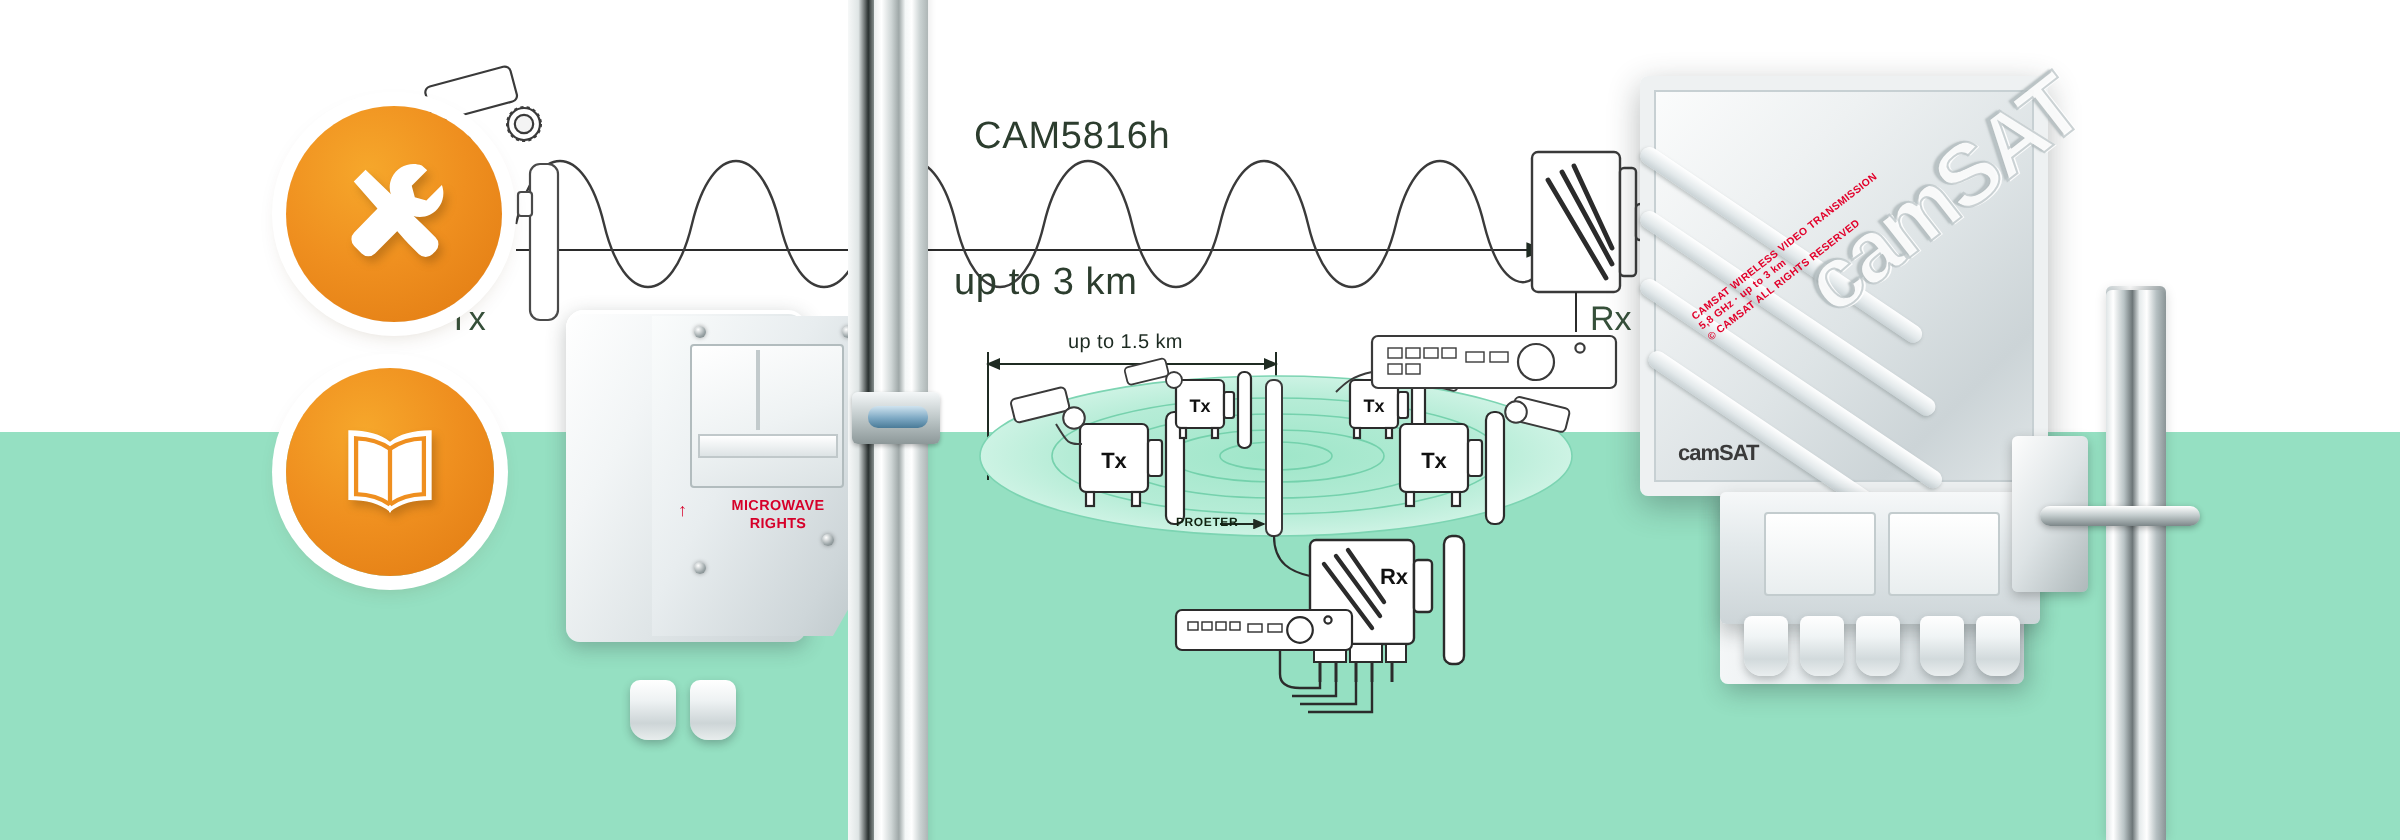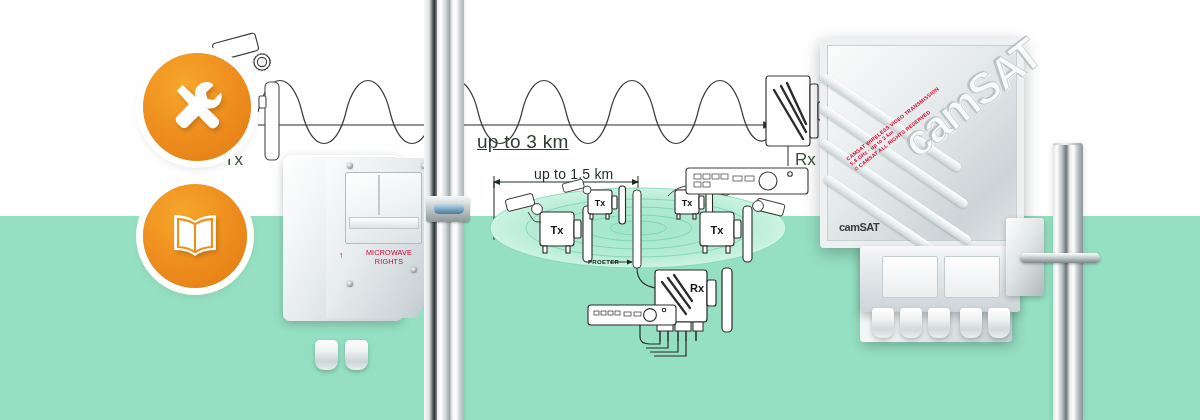--- a/index.html
+++ b/index.html
@@ -13,24 +13,24 @@
   
   .bg-white{position:absolute;left:0;top:0;width:1200px;height:216px;background:#ffffff;}
   .bg-green{position:absolute;left:0;top:216px;width:1200px;height:204px;background:#95e0c2;}
 
   
   .diagram{position:absolute;left:0;top:0;width:1200px;height:420px;}
 
   
   .lbl{position:absolute;color:#243b2c;white-space:nowrap;}
   .lbl-model{left:487px;top:58px;font-size:19px;letter-spacing:.4px;color:#2c3d2e;}
-  .lbl-range{left:477px;top:131px;font-size:19px;letter-spacing:.3px;color:#2c3d2e;text-decoration:underline;}
+  .lbl-range{left:477px;top:131px;font-size:19px;letter-spacing:.3px;color:#2c3d2e;}
   .lbl-tx{left:224px;top:150px;font-size:17px;color:#36503a;}
   .lbl-rx{left:795px;top:150px;font-size:17px;color:#36503a;}
-  .lbl-range2{left:534px;top:166px;font-size:14px;color:#1d2b22;letter-spacing:.2px;}
+  .lbl-range2{left:534px;top:166px;font-size:10px;color:#1d2b22;letter-spacing:.2px;}
   .lbl-proeter{left:588px;top:259px;font-size:6px;color:#10210f;letter-spacing:.3px;font-weight:bold;}
   .lbl-tx-s{font-size:11px;color:#101010;font-weight:bold;}
 
   
   .badge{
     position:absolute;border-radius:50%;
     background:radial-gradient(circle at 38% 30%, #f6a72b 0%, #ef8f1f 48%, #e07a12 100%);
     box-shadow:0 0 0 7px #ffffff, 0 4px 12px rgba(80,50,10,.28);
     display:flex;align-items:center;justify-content:center;
   }
@@ -82,21 +82,21 @@
   }
   .dev-left .window::before{
     content:"";position:absolute;left:32px;top:2px;width:2px;height:40px;background:#c2cacc;
   }
   .dev-left .window::after{
     content:"";position:absolute;left:3px;top:44px;width:68px;height:10px;
     background:linear-gradient(180deg,#ffffff,#dde3e5);border:1px solid #c0c8ca;
   }
   .dev-left .mw-text{
     position:absolute;left:61px;top:94px;width:90px;text-align:center;
-    font-size:7.2px;font-weight:normal;color:#d6002a;line-height:8.6px;letter-spacing:.2px;
+    font-size:7.2px;font-weight:bold;color:#d6002a;line-height:8.6px;letter-spacing:.2px;
   }
   .dev-left .mw-arrow{
     position:absolute;left:56px;top:95px;font-size:9px;color:#d6002a;
   }
   .dev-left .screw{
     position:absolute;width:6px;height:6px;border-radius:50%;
     background:radial-gradient(circle at 35% 30%,#ffffff,#9aa4a6 60%,#6d7779);
     box-shadow:0 0 2px rgba(0,0,0,.35);
   }
   .dev-left .gland{
@@ -383,20 +383,21 @@
     </g>
 
     <g fill="none" stroke="#2b2b2b" stroke-width="1.2">
       <path d="M640 325 L640 337 C640 342, 644 344, 650 344 L660 344 L660 341"></path>
       <path d="M668 341 L668 348 L646 348"></path>
       <path d="M678 341 L678 352 L650 352"></path>
       <path d="M686 341 L686 356 L654 356"></path>
     </g>
   </svg>
 
+  <div class="lbl lbl-model">CAM5816h</div>
   <div class="lbl lbl-range">up to 3 km</div>
   <div class="lbl lbl-tx">Tx</div>
   <div class="lbl lbl-rx">Rx</div>
   <div class="lbl lbl-range2">up to 1.5 km</div>
   <div class="lbl lbl-proeter">PROETER</div>
 
   <div class="dev-left">
     <div class="body"></div>
     <div class="plate"></div>
     <div class="window"></div>

